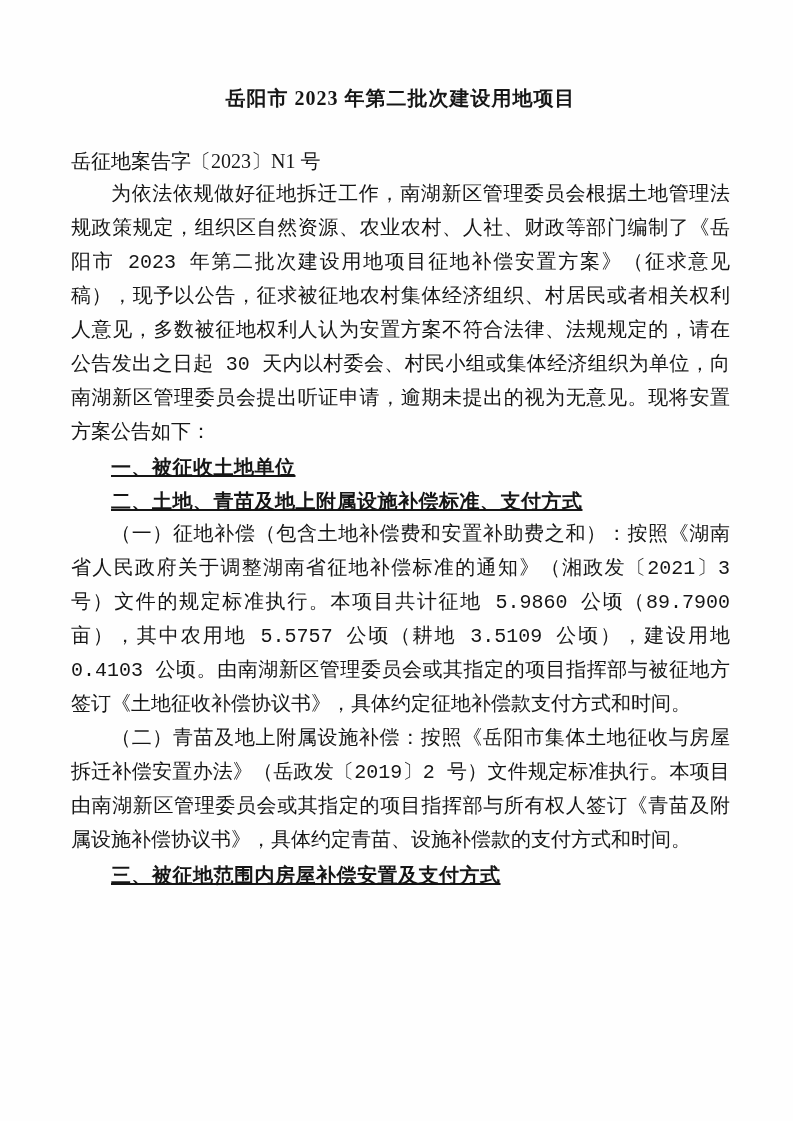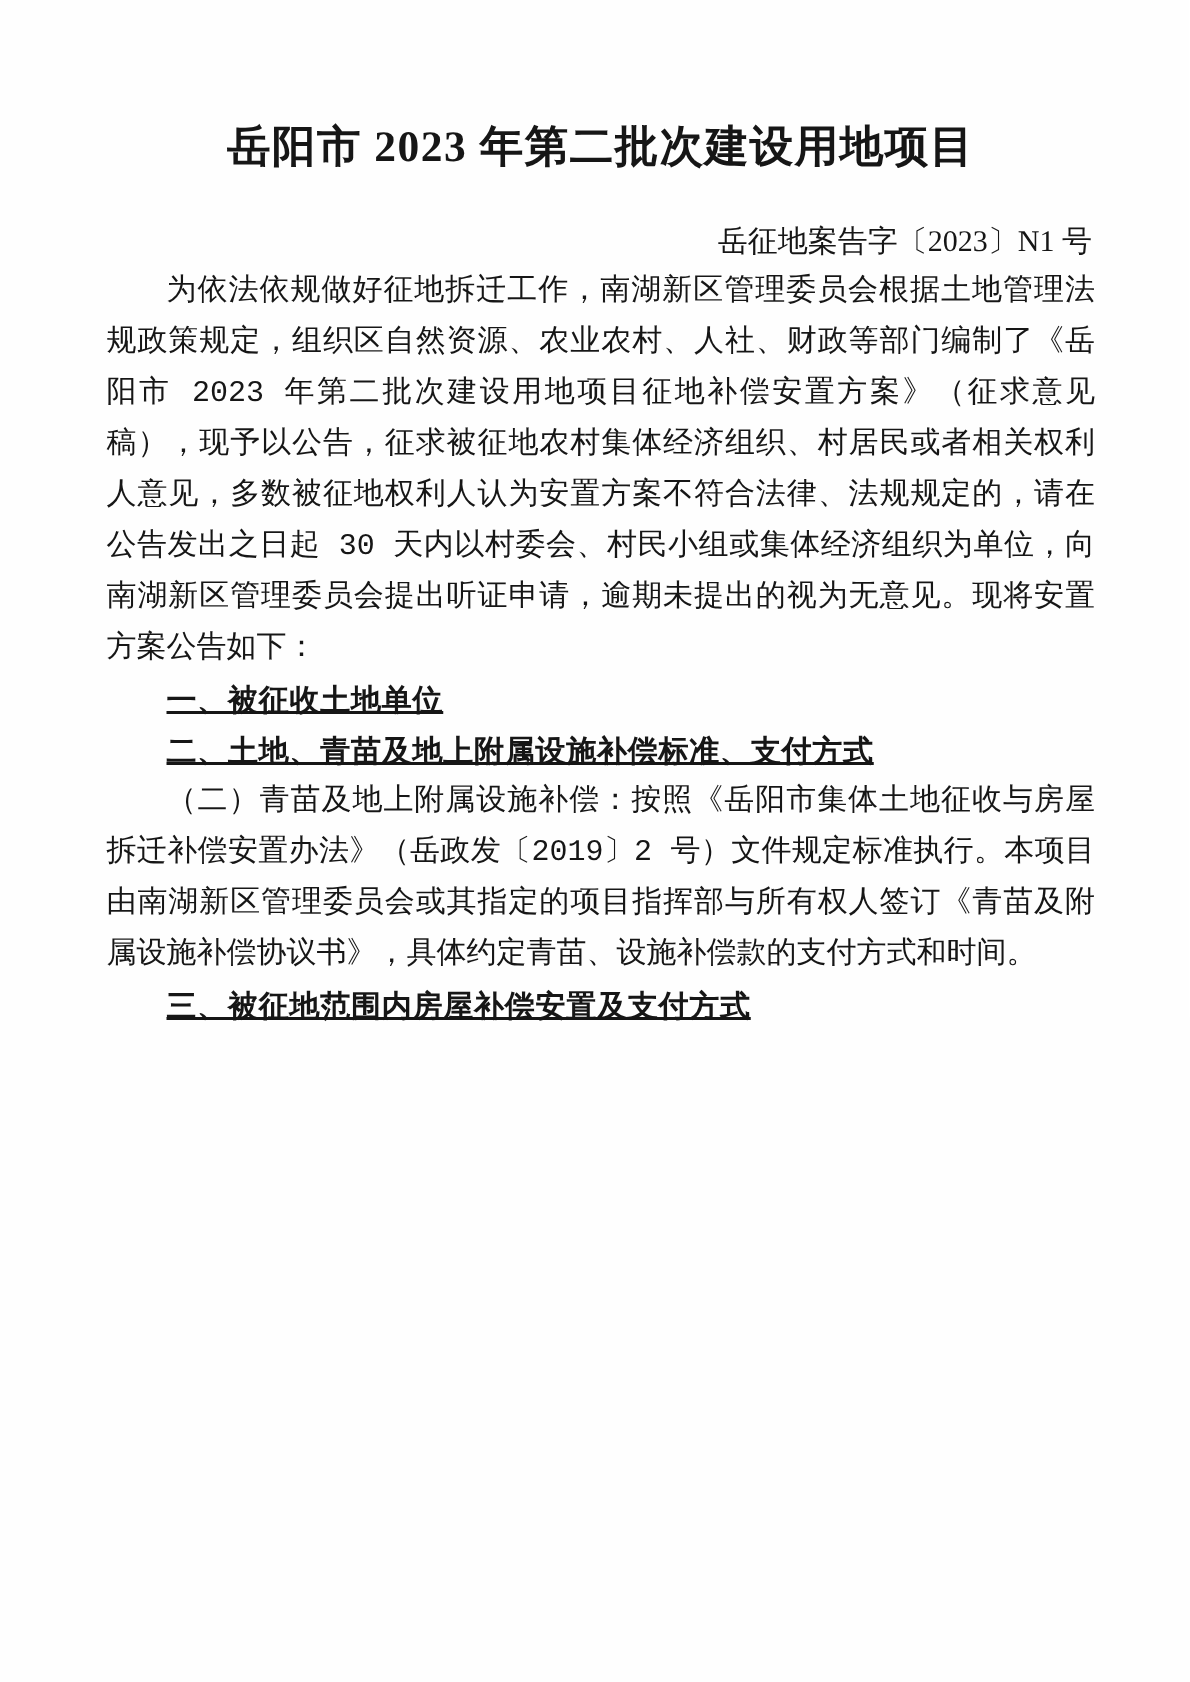--- a/index.html
+++ b/index.html
@@ -13,30 +13,30 @@
     height: 1121px;
     margin: 0 auto;
     background: #fefefe;
     color: #161616;
     padding: 62px 63px 0 71px;
     overflow: hidden;
   }
   .doc-title {
     text-align: center;
     font-weight: bold;
-    font-size: 29px;
+    font-size: 20px;
     line-height: 44px;
     letter-spacing: 1px;
     margin-top: 14px;
     margin-bottom: 24px;
     font-family: "Liberation Serif", "DejaVu Serif", serif;
   }
   .doc-title .title-line { display: block; }
   .doc-number {
-    text-align: right;
+    text-align: left;
     font-size: 20px;
     line-height: 34px;
     margin-bottom: 0;
     padding-right: 2px;
   }
   .body-para {
     font-size: 20px;
     line-height: 34px;
     text-align: justify;
     text-indent: 2em;
@@ -63,19 +63,20 @@
 
   <div class="doc-number">岳征地案告字〔2023〕N1 号</div>
 
   <p class="body-para">为依法依规做好征地拆迁工作，南湖新区管理委员会根据土地管理法规政策规定，组织区自然资源、农业农村、人社、财政等部门编制了《岳阳市 2023 年第二批次建设用地项目征地补偿安置方案》（征求意见稿），现予以公告，征求被征地农村集体经济组织、村居民或者相关权利人意见，多数被征地权利人认为安置方案不符合法律、法规规定的，请在公告发出之日起 30 天内以村委会、村民小组或集体经济组织为单位，向南湖新区管理委员会提出听证申请，逾期未提出的视为无意见。现将安置方案公告如下：</p>
 
   <p class="section-heading">一、被征收土地单位</p>
 
 
   <p class="section-heading">二、土地、青苗及地上附属设施补偿标准、支付方式</p>
 
+  <p class="body-para">（一）征地补偿（包含土地补偿费和安置补助费之和）：按照《湖南省人民政府关于调整湖南省征地补偿标准的通知》（湘政发〔2021〕3 号）文件的规定标准执行。本项目共计征地 5.9860 公顷（89.7900 亩），其中农用地 5.5757 公顷（耕地 3.5109 公顷），建设用地 0.4103 公顷。由南湖新区管理委员会或其指定的项目指挥部与被征地方签订《土地征收补偿协议书》，具体约定征地补偿款支付方式和时间。</p>
 
   <p class="body-para">（二）青苗及地上附属设施补偿：按照《岳阳市集体土地征收与房屋拆迁补偿安置办法》（岳政发〔2019〕2 号）文件规定标准执行。本项目由南湖新区管理委员会或其指定的项目指挥部与所有权人签订《青苗及附属设施补偿协议书》，具体约定青苗、设施补偿款的支付方式和时间。</p>
 
   <p class="section-heading">三、被征地范围内房屋补偿安置及支付方式</p>
 
 
 </div>
 
 </body></html>

